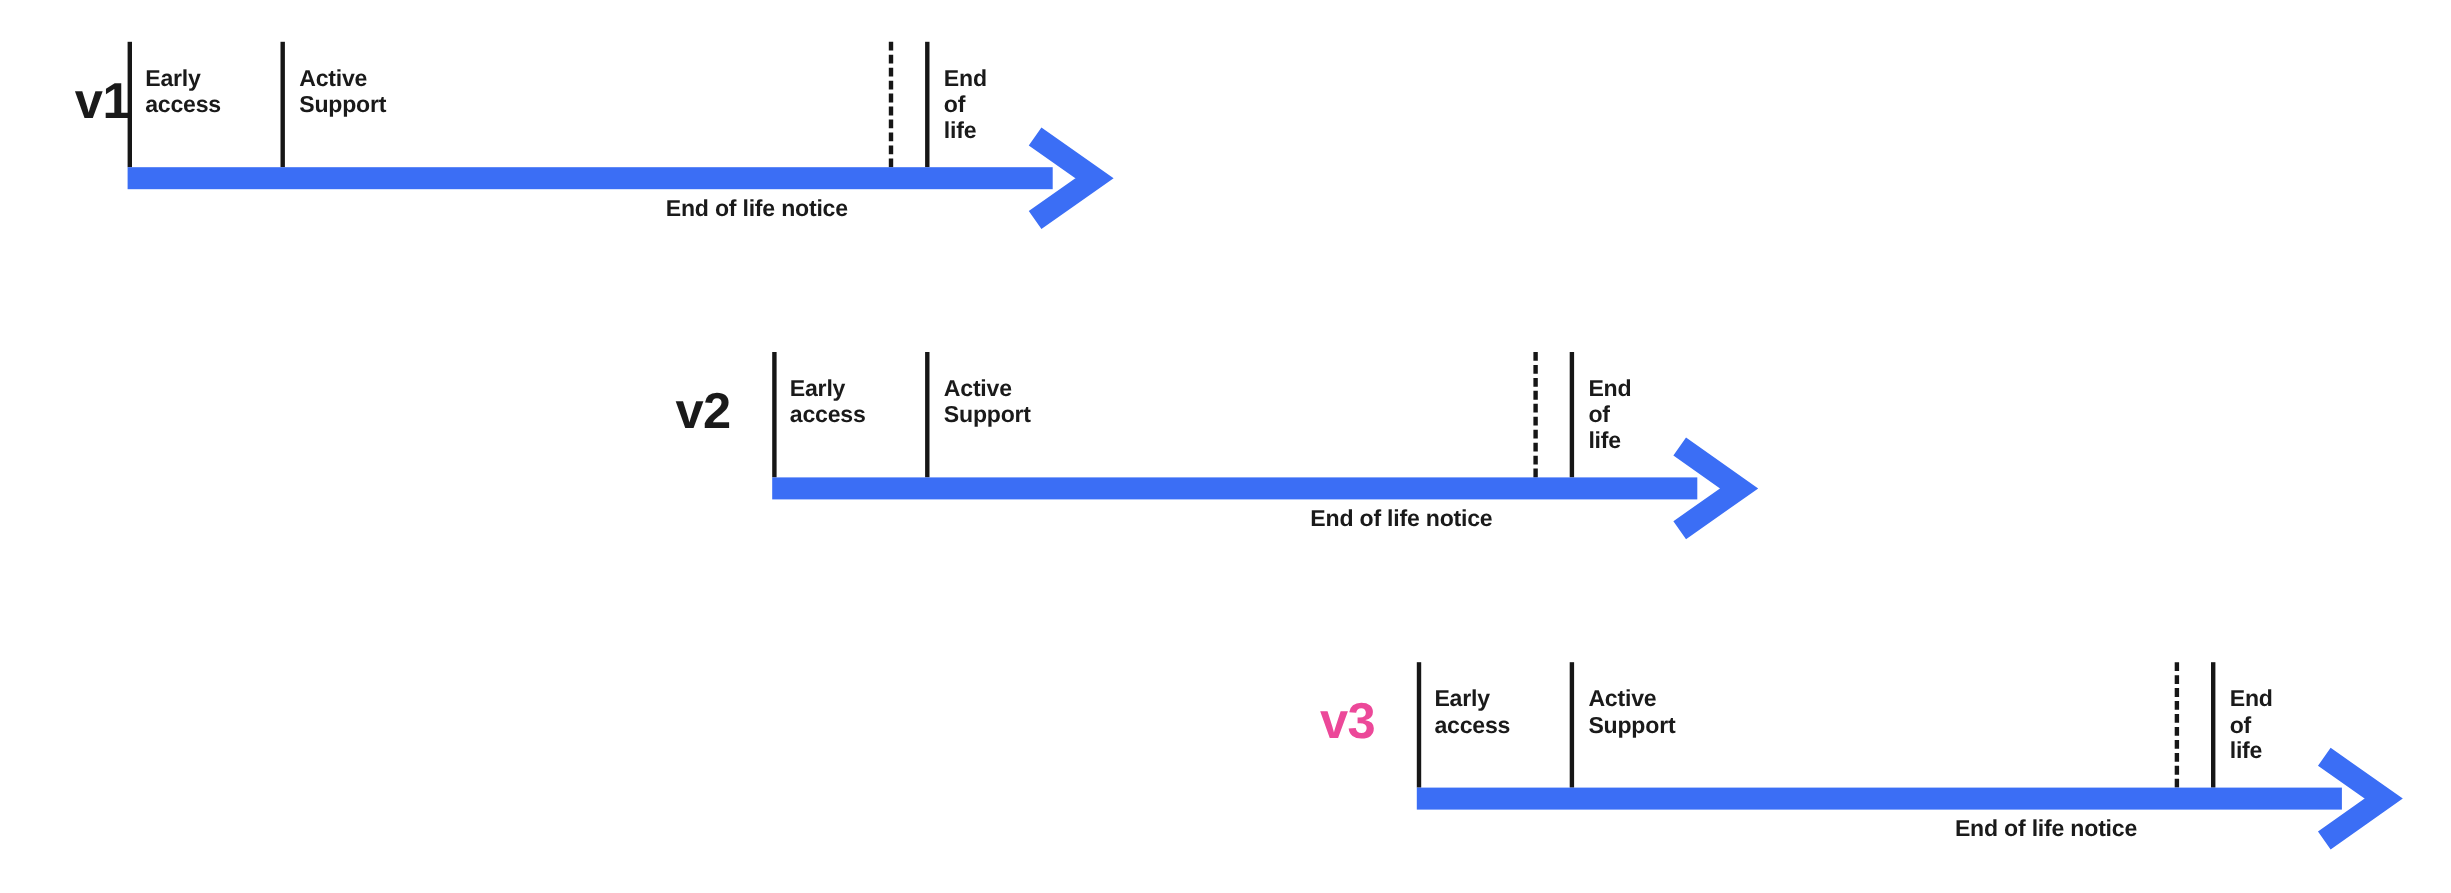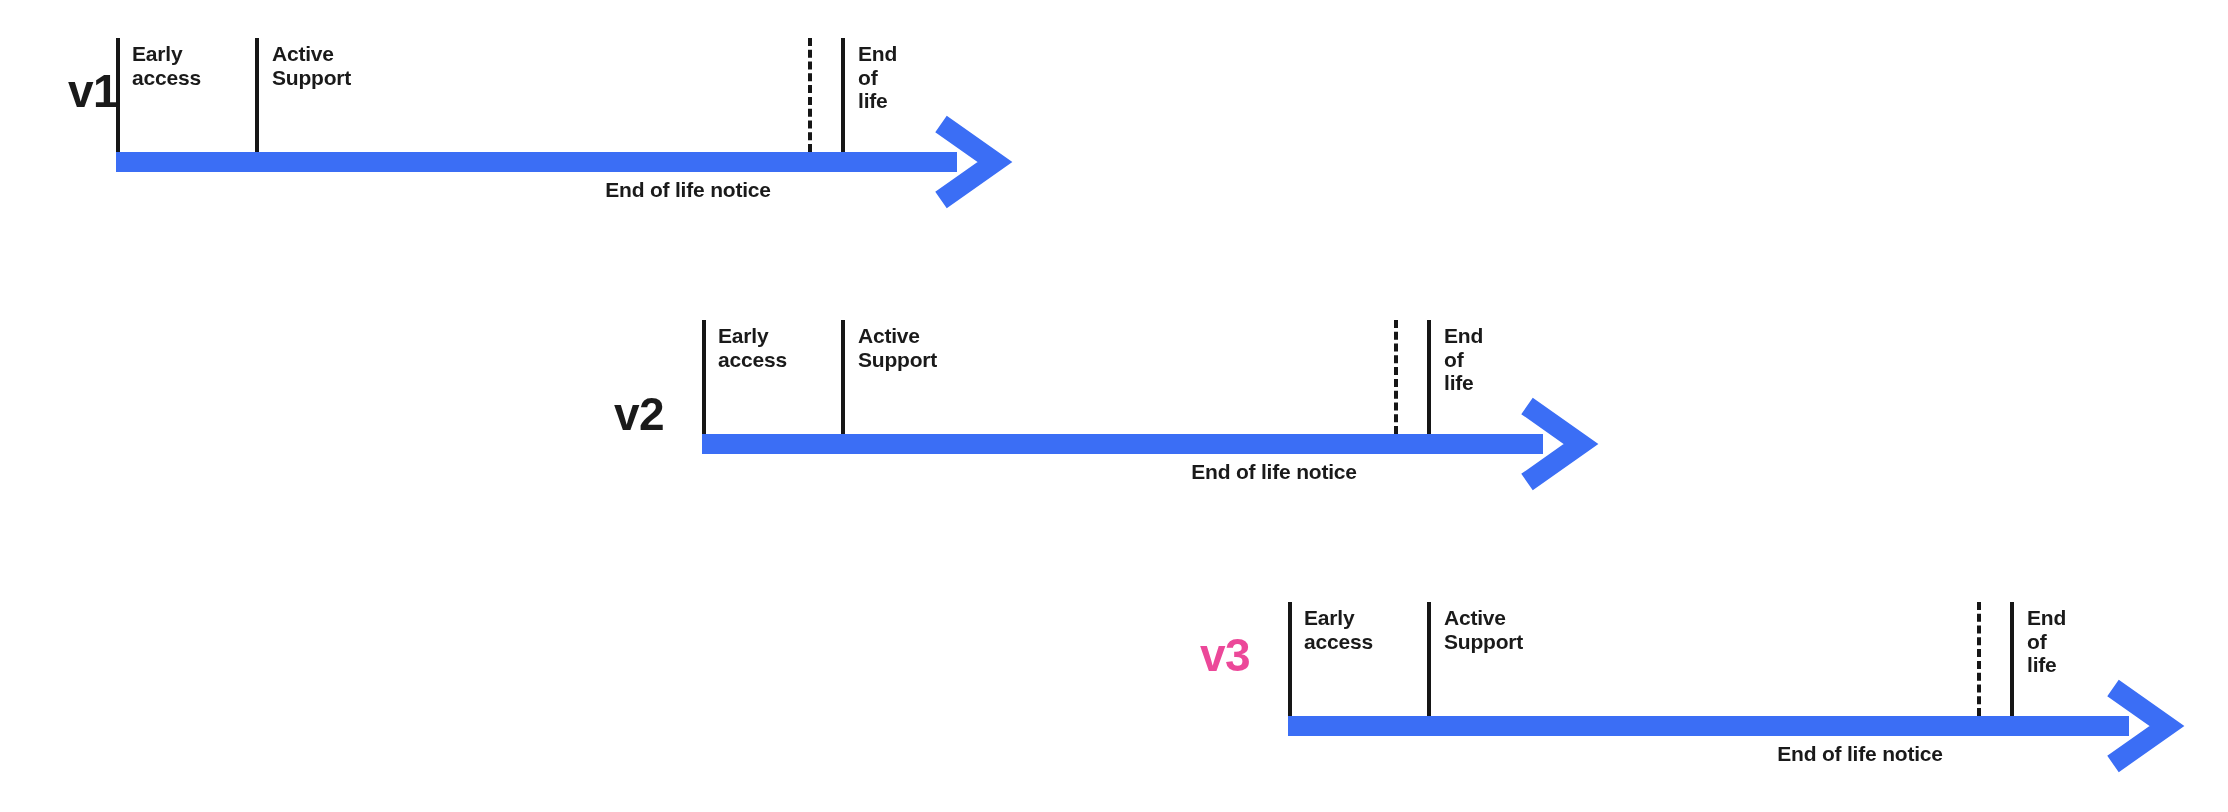--- a/index.html
+++ b/index.html
@@ -54,20 +54,21 @@
 
   
   .phase-label {
     position: absolute;
     font-size: 21px;
     font-weight: 700;
     color: #1a1a1a;
     line-height: 1.12;
     white-space: pre-line;
     letter-spacing: -0.2px;
+    margin-top: 18px;
   }
 
   
   .arrow-wrap {
     position: absolute;
   }
   .arrow-wrap svg {
     display: block;
     overflow: visible;
   }
@@ -98,21 +99,21 @@
       <div class="phase-label" style="left: 858px; top: 42px; color: rgb(26, 26, 26);">End of life</div>
       <div class="arrow-wrap" style="left: 116px; top: 120px; width: 891px; height: 84px;">
         <svg width="891" height="84" viewBox="0 0 891 84">
           <rect x="0" y="32" width="841" height="20" fill="#3b6ef5"></rect>
           <polyline points="825,4 879,42 825,80" fill="none" stroke="#3b6ef5" stroke-width="20" stroke-linecap="butt" stroke-linejoin="miter"></polyline>
         </svg>
       </div>
       <div class="notice-label" style="top: 178px; left: 688px; transform: translateX(-50%); color: rgb(26, 26, 26);">End of life notice</div>
     </div>
     <div class="timeline-row">
-      <div class="version-label" style="left: 614px; top: 350px; color: rgb(26, 26, 26); margin-top: 41px;">v2</div>
+      <div class="version-label" style="left: 614px; top: 350px; color: rgb(26, 26, 26);">v2</div>
       <div class="tick" style="left: 702px; top: 320px; height: 114px; background: rgb(22, 22, 22);"></div>
       <div class="tick" style="left: 841px; top: 320px; height: 114px; background: rgb(22, 22, 22);"></div>
       <div class="tick-dashed" style="left: 1394px; top: 320px; height: 114px; border-left-color: rgb(22, 22, 22);"></div>
       <div class="tick" style="left: 1427px; top: 320px; height: 114px; background: rgb(22, 22, 22);"></div>
       <div class="phase-label" style="left: 718px; top: 324px; color: rgb(26, 26, 26);">Early
 access</div>
       <div class="phase-label" style="left: 858px; top: 324px; color: rgb(26, 26, 26);">Active Support</div>
       <div class="phase-label" style="left: 1444px; top: 324px; color: rgb(26, 26, 26);">End of life</div>
       <div class="arrow-wrap" style="left: 702px; top: 402px; width: 891px; height: 84px;">
         <svg width="891" height="84" viewBox="0 0 891 84">

